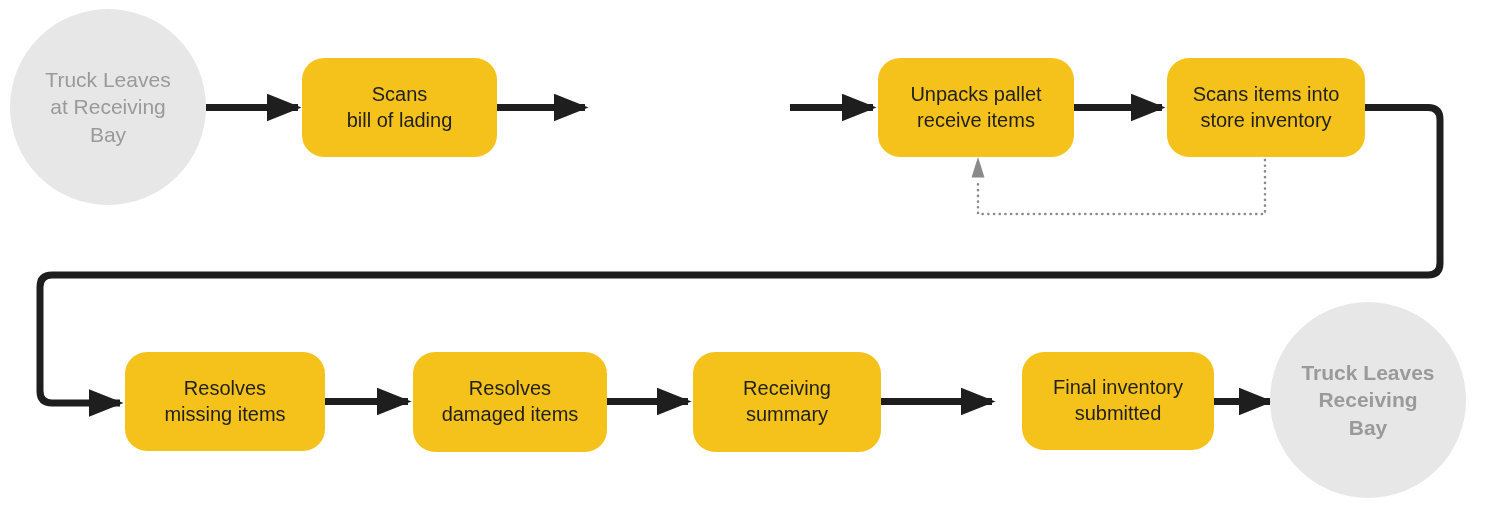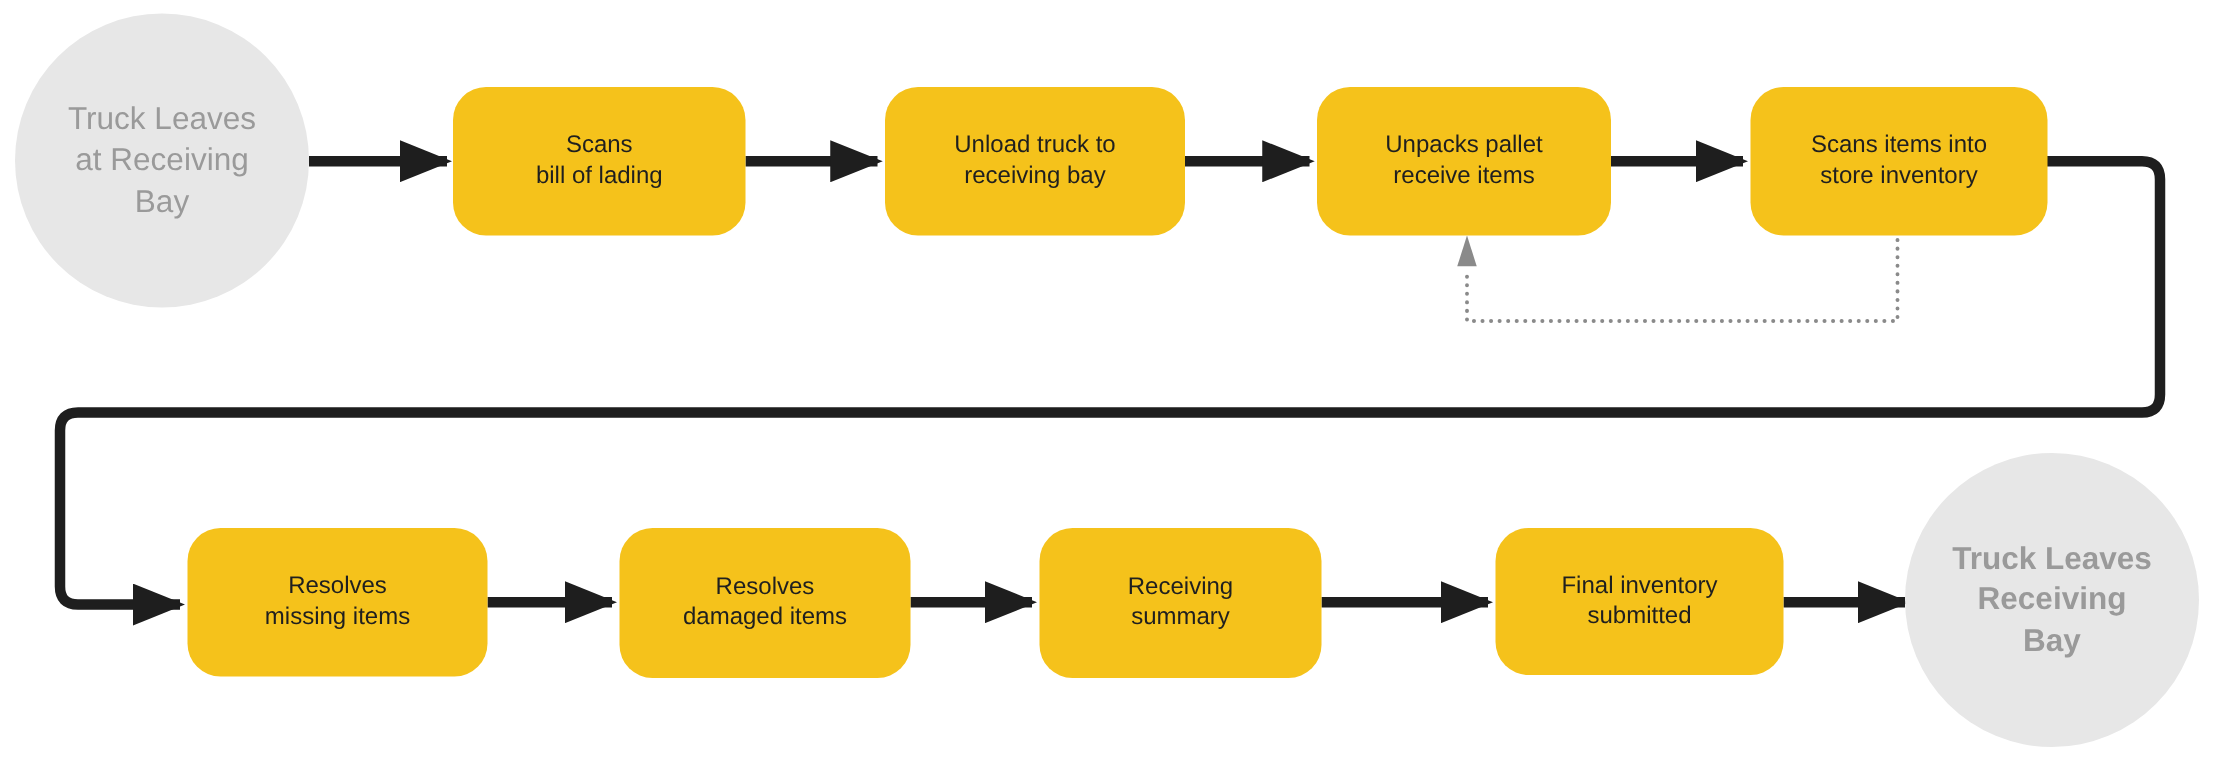--- a/index.html
+++ b/index.html
@@ -24,41 +24,41 @@
     position:absolute;
     display:flex;align-items:center;justify-content:center;
     text-align:center;
     white-space:pre-line;
     box-sizing:border-box;
   }
   .step{
     background:var(--step-fill);
     color:var(--step-text);
     border-radius:22px;
-    font-size:16px;
+    font-size:20px;
     line-height:1.28;
     padding:6px 10px;
   }
   .terminator{
     background:var(--terminator-fill);
     color:var(--terminator-text);
     border-radius:50%;
     font-size:21px;
     line-height:1.3;
   }
   
   .n-start{left:10px;top:9px;width:196px;height:196px;}
   .n-s1{left:302px;top:58px;width:195px;height:99px;}
   .n-s2{left:590px;top:58px;width:200px;height:99px;}
   .n-s3{left:878px;top:58px;width:196px;height:99px;}
   .n-s4{left:1167px;top:58px;width:198px;height:99px;}
   .n-s5{left:125px;top:352px;width:200px;height:99px;}
   .n-s6{left:413px;top:352px;width:194px;height:100px;}
   .n-s7{left:693px;top:352px;width:188px;height:100px;}
-  .n-s8{left:997px;top:352px;width:192px;height:98px;}
+  .n-s8{left:1022px;top:352px;width:192px;height:98px;}
   .n-end{left:1270px;top:302px;width:196px;height:196px;font-weight:bold;}
 
   .edge{stroke:var(--arrow);stroke-width:7;fill:none;}
   .edge-feedback{stroke:var(--feedback);stroke-width:2.6;fill:none;stroke-dasharray:0.1 5.6;stroke-linecap:round;}
   .feedback-head{fill:var(--feedback);}
   .arrowhead{fill:var(--arrow);}
 </style>
 </head>
 <body>
 
@@ -87,22 +87,20 @@
     <polygon class="feedback-head" points="978,157 971.5,177.5 984.5,177.5"></polygon>
   </svg>
 
   <div class="node terminator n-start">Truck Leaves
 at Receiving
 Bay</div>
 
   <div class="node step n-s1">Scans
 bill of lading</div>
 
-  <div class="node step n-s2">Unload truck to
-receiving bay</div>
 
   <div class="node step n-s4">Scans items into
 store inventory</div>
 
   <div class="node step n-s3">Unpacks pallet
 receive items</div>
 
   <div class="node step n-s5">Resolves
 missing items</div>
 

